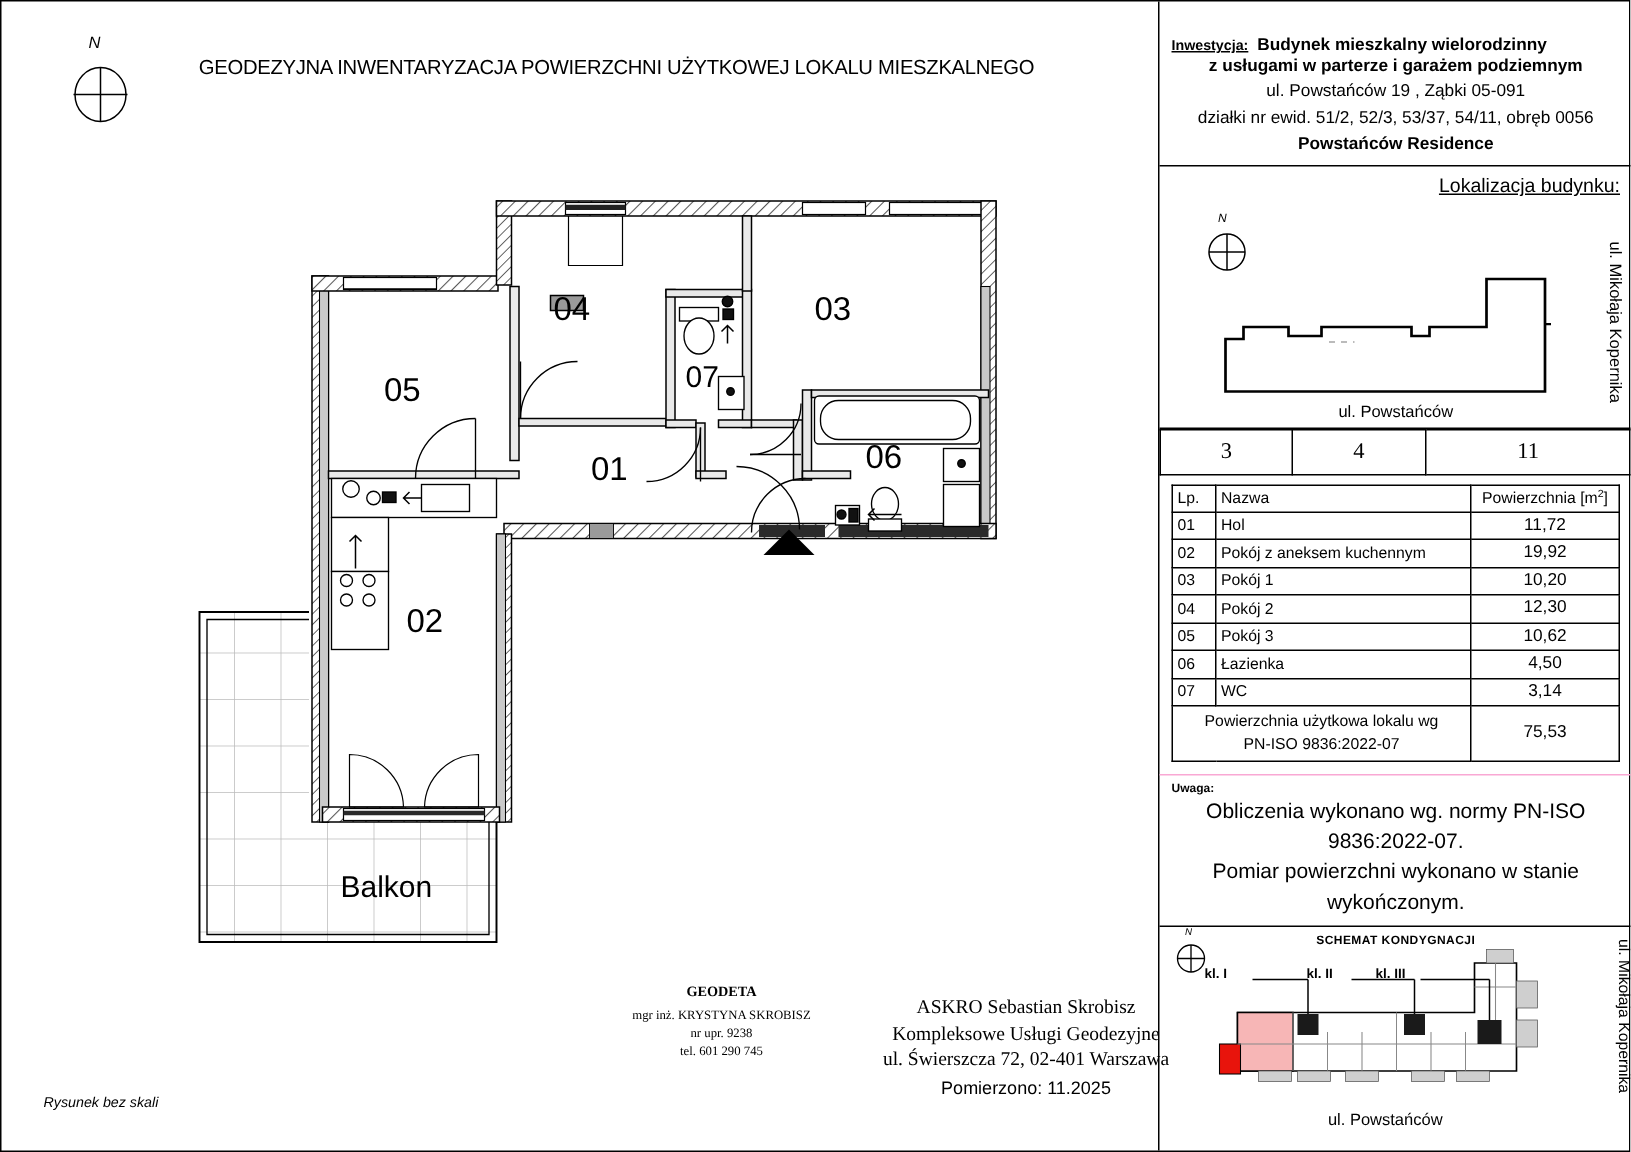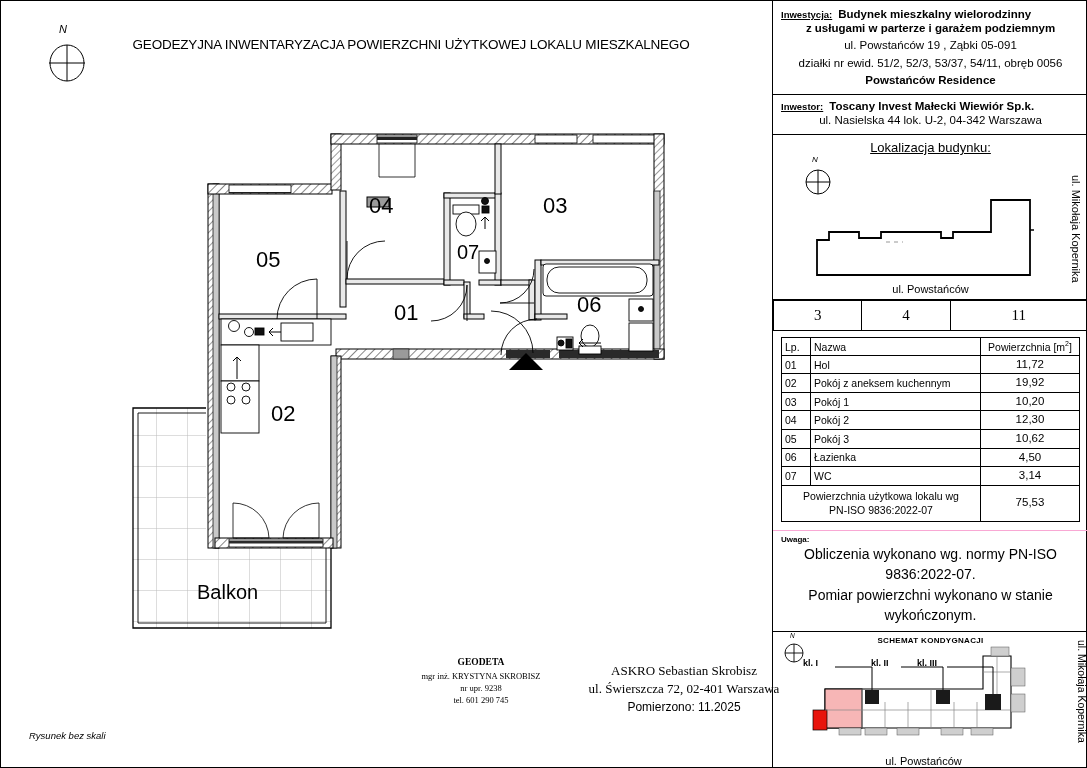--- a/index.html
+++ b/index.html
@@ -61,39 +61,39 @@
     font-family:"Liberation Serif", serif;
     font-size:13px;line-height:1.35;
   }
   .footer-askro .pomierzono{
     font-family:"Liberation Sans", sans-serif;
     font-size:12px;margin-top:2px;
   }
 
   
   .right-pane{
-    position:absolute;left:772px;top:0;width:315px;height:618px;
+    position:absolute;left:772px;top:16px;width:315px;height:618px;
     box-sizing:border-box;
   }
   .rbox{
     box-sizing:border-box;
     border-bottom:1px solid #000;
     padding:5px 8px;
   }
   .lbl-underline{
     text-decoration:underline;font-size:9.5px;font-weight:bold;
   }
   .inw-block{text-align:center;font-size:11.5px;line-height:1.5;}
   .inw-block .b{font-weight:bold;}
   .inw-first-line{display:flex;align-items:baseline;gap:6px;justify-content:flex-start;}
   .inw-first-line .val{font-weight:bold;font-size:11.5px;}
 
   
   .loc-title{
-    text-align:center;font-size:13px;text-decoration:underline;margin:0 0 2px 0;
+    text-align:right;font-size:13px;text-decoration:underline;margin:0 0 12px 0;
   }
   .loc-wrap{position:relative;height:140px;}
   .loc-wrap svg{position:absolute;left:0;top:0;}
   .street-bottom{
     position:absolute;left:0;right:0;bottom:2px;text-align:center;font-size:11px;
   }
   .street-right{
     position:absolute;right:-2px;top:18px;
     writing-mode:vertical-rl;
     font-size:11px;
@@ -360,64 +360,56 @@
       </svg>
 
       <div style="position:absolute;left:0;top:0;width:772px;height:700px;pointer-events:none;">
         <span style="position:absolute;left:255px;top:246px;font-size:22px;">05</span>
         <span style="position:absolute;left:368px;top:192px;font-size:22px;">04</span>
         <span style="position:absolute;left:542px;top:192px;font-size:22px;">03</span>
         <span style="position:absolute;left:456px;top:240px;font-size:20px;">07</span>
         <span style="position:absolute;left:393px;top:299px;font-size:22px;">01</span>
         <span style="position:absolute;left:576px;top:291px;font-size:22px;">06</span>
         <span style="position:absolute;left:270px;top:400px;font-size:22px;">02</span>
-        <span style="position:absolute;left:196px;top:580px;font-size:20px;">Balkon</span>
+        <span style="position:absolute;left:226px;top:580px;font-size:20px;">Balkon</span>
       </div>
     </div>
 
     <div class="rysunek-bez-skali">Rysunek bez skali</div>
 
     <div class="footer-geodeta">
       <div class="hdr">GEODETA</div>
       <div>mgr inż. KRYSTYNA SKROBISZ</div>
       <div>nr upr. 9238</div>
       <div>tel. 601 290 745</div>
     </div>
 
     <div class="footer-askro">
       <div>ASKRO Sebastian Skrobisz</div>
+      <div>Kompleksowe Usługi Geodezyjne</div>
       <div>ul. Świerszcza 72, 02-401 Warszawa</div>
       <div class="pomierzono">Pomierzono: 11.2025</div>
     </div>
   </div>
 
   <div class="right-pane">
 
     <div class="rbox" style="padding-top:7px;">
       <div class="inw-first-line">
         <span class="lbl-underline">Inwestycja:</span>
         <span class="val">Budynek mieszkalny wielorodzinny</span>
       </div>
       <div class="inw-block">
         <div class="b">z usługami w parterze i garażem podziemnym</div>
         <div>ul. Powstańców 19 , Ząbki 05-091</div>
         <div>działki nr ewid. 51/2, 52/3, 53/37, 54/11, obręb 0056</div>
         <div class="b">Powstańców Residence</div>
       </div>
     </div>
 
-    <div class="rbox">
-      <div class="inw-first-line">
-        <span class="lbl-underline">Inwestor:</span>
-        <span class="val">Toscany Invest Małecki Wiewiór Sp.k.</span>
-      </div>
-      <div class="inw-block">
-        <div>ul. Nasielska 44 lok. U-2, 04-342 Warszawa</div>
-      </div>
-    </div>
 
     <div class="rbox" style="padding-bottom:2px;">
       <div class="loc-title">Lokalizacja budynku:</div>
       <div class="loc-wrap">
         <div class="mini-compass">
           <span class="n-label">N</span>
           <svg width="30" height="30" viewBox="0 0 30 30">
             <circle cx="15" cy="15" r="12" fill="none" stroke="#000" stroke-width="1"></circle>
             <line x1="15" y1="3" x2="15" y2="27" stroke="#000" stroke-width="1"></line>
             <line x1="3" y1="15" x2="27" y2="15" stroke="#000" stroke-width="1"></line>

